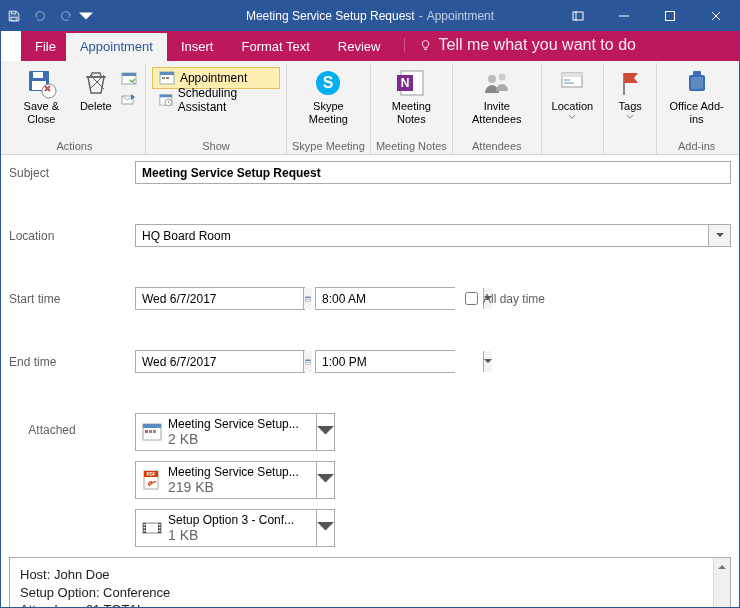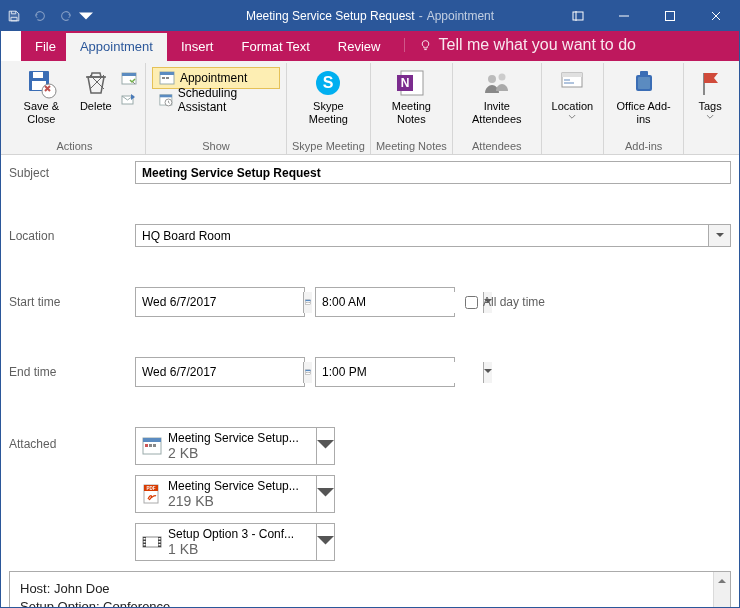--- a/index.html
+++ b/index.html
@@ -35,21 +35,21 @@
 .rowbtn .ico { width:16px; height:16px; display:flex; align-items:center; justify-content:center;}
 .stack { display:flex; flex-direction:column; gap:0;}
 .tiny { display:flex; align-items:center; justify-content:center; width:24px; height:22px;}
 .tiny svg{width:16px;height:16px;}
 .ribbon .caret { width:8px; height:4px; margin-top:2px; }
 .caret svg, svg.caret { width:8px; height:5px; }
 .form { padding: 6px 8px 6px 8px; display:grid; grid-template-columns: 86px 1fr; row-gap:5px; column-gap:8px; align-items:center;gap:40px;}
 .form .lab { color:#5f5f5f; font-size:12px; }
 .txtbox { height:23px; border:1px solid #ababab; padding:0 6px; font: inherit; width:100%; }
 .row-inline{ display:flex; gap:10px; align-items:center;}
-.datebox, .timebox { height:30px; border:1px solid #ababab; display:flex; align-items:center; background:#fff;}
+.datebox, .timebox { height:23px; border:1px solid #ababab; display:flex; align-items:center; background:#fff;}
 .datebox { width:170px;} .timebox{ width:140px;}
 .datebox input, .timebox input{ border:none; flex:1; padding:0 6px; font:inherit; height:21px; outline:none;}
 .dropbtn { width:22px; height:21px; border-left:1px solid #ababab; display:flex; align-items:center; justify-content:center; background:#f3f3f3;}
 .dropbtn svg{width:8px;height:6px;}
 .chkrow{ display:flex; align-items:center; gap:5px; font-size:12px; color:#5f5f5f;}
 .chkrow input{ width:13px; height:13px;}
 .attach-row{ display:flex; gap:10px;flex-direction:column; }
 .att { border:1px solid #ababab; display:flex; align-items:center; height:38px; width:200px; background:#fff; cursor:pointer;}
 .att .aico{ width:32px; display:flex; align-items:center; justify-content:center;}
 .att .aico svg{width:22px;height:22px;}
@@ -284,48 +284,48 @@
       </div>
     </div>
     <div class="group-label">&nbsp;</div>
   </div>
 
   <div class="group">
     <div class="group-body">
       <div class="bigbtn">
         <div class="ico">
             <svg viewBox="0 0 32 32">
+              <path d="M10 6v22" stroke="#888" stroke-width="2"></path>
+              <path d="M10 6h14l-4 5 4 5H10z" fill="#d04a3a"></path>
+            </svg>
+          </div>
+        <div class="lbl">Tags</div>
+        <svg class="caret" viewBox="0 0 8 5">
+            <path d="M0 0l4 4 4-4" fill="none" stroke="#666"></path>
+          </svg>
+      </div>
+    </div>
+    <div class="group-label">&nbsp;</div>
+  </div>
+
+  <div class="group">
+    <div class="group-body">
+      <div class="bigbtn">
+        <div class="ico">
+            <svg viewBox="0 0 32 32">
               <rect x="8" y="8" width="16" height="16" fill="#3a6db5" rx="2"></rect>
               <rect x="12" y="4" width="8" height="8" fill="#3a6db5" rx="1"></rect>
               <rect x="10" y="10" width="12" height="12" fill="#5b8bc0" rx="1"></rect>
             </svg>
           </div>
         <div class="lbl">Office
 Add-ins</div>
       </div>
     </div>
     <div class="group-label">Add-ins</div>
-  </div>
-
-  <div class="group">
-    <div class="group-body">
-      <div class="bigbtn">
-        <div class="ico">
-            <svg viewBox="0 0 32 32">
-              <path d="M10 6v22" stroke="#888" stroke-width="2"></path>
-              <path d="M10 6h14l-4 5 4 5H10z" fill="#d04a3a"></path>
-            </svg>
-          </div>
-        <div class="lbl">Tags</div>
-        <svg class="caret" viewBox="0 0 8 5">
-            <path d="M0 0l4 4 4-4" fill="none" stroke="#666"></path>
-          </svg>
-      </div>
-    </div>
-    <div class="group-label">&nbsp;</div>
   </div>
 </div>
 
 <div class="form">
   <div class="lab">Subject</div>
   <input class="txtbox" style="font-weight: 600;" value="Meeting Service Setup Request">
 
   <div class="lab">Location</div>
   <div class="locrow">
     <input class="txtbox" value="HQ Board Room" style="">
@@ -381,21 +381,21 @@
     <div class="timebox">
       <input value="1:00 PM" style="">
       <div class="dropbtn">
           <svg viewBox="0 0 8 6">
             <path d="M0 0l4 4 4-4z" fill="#555"></path>
           </svg>
         </div>
     </div>
   </div>
 
-  <div class="lab" style="align-self:flex-start;padding-top:10px;">Attached</div>
+  <div class="lab" style="align-self:flex-start;padding-top:10px;text-align:center;">Attached</div>
   <div class="attach-row">
     <div class="att">
       <div class="aico">
           <svg viewBox="0 0 22 22">
             <rect x="2" y="3" width="18" height="16" fill="#fff" stroke="#9aa"></rect>
             <rect x="2" y="3" width="18" height="4" fill="#5b8bc0"></rect>
             <rect x="4" y="9" width="3" height="3" fill="#c55"></rect>
             <rect x="8" y="9" width="3" height="3" fill="#888"></rect>
             <rect x="12" y="9" width="3" height="3" fill="#888"></rect>
           </svg>

